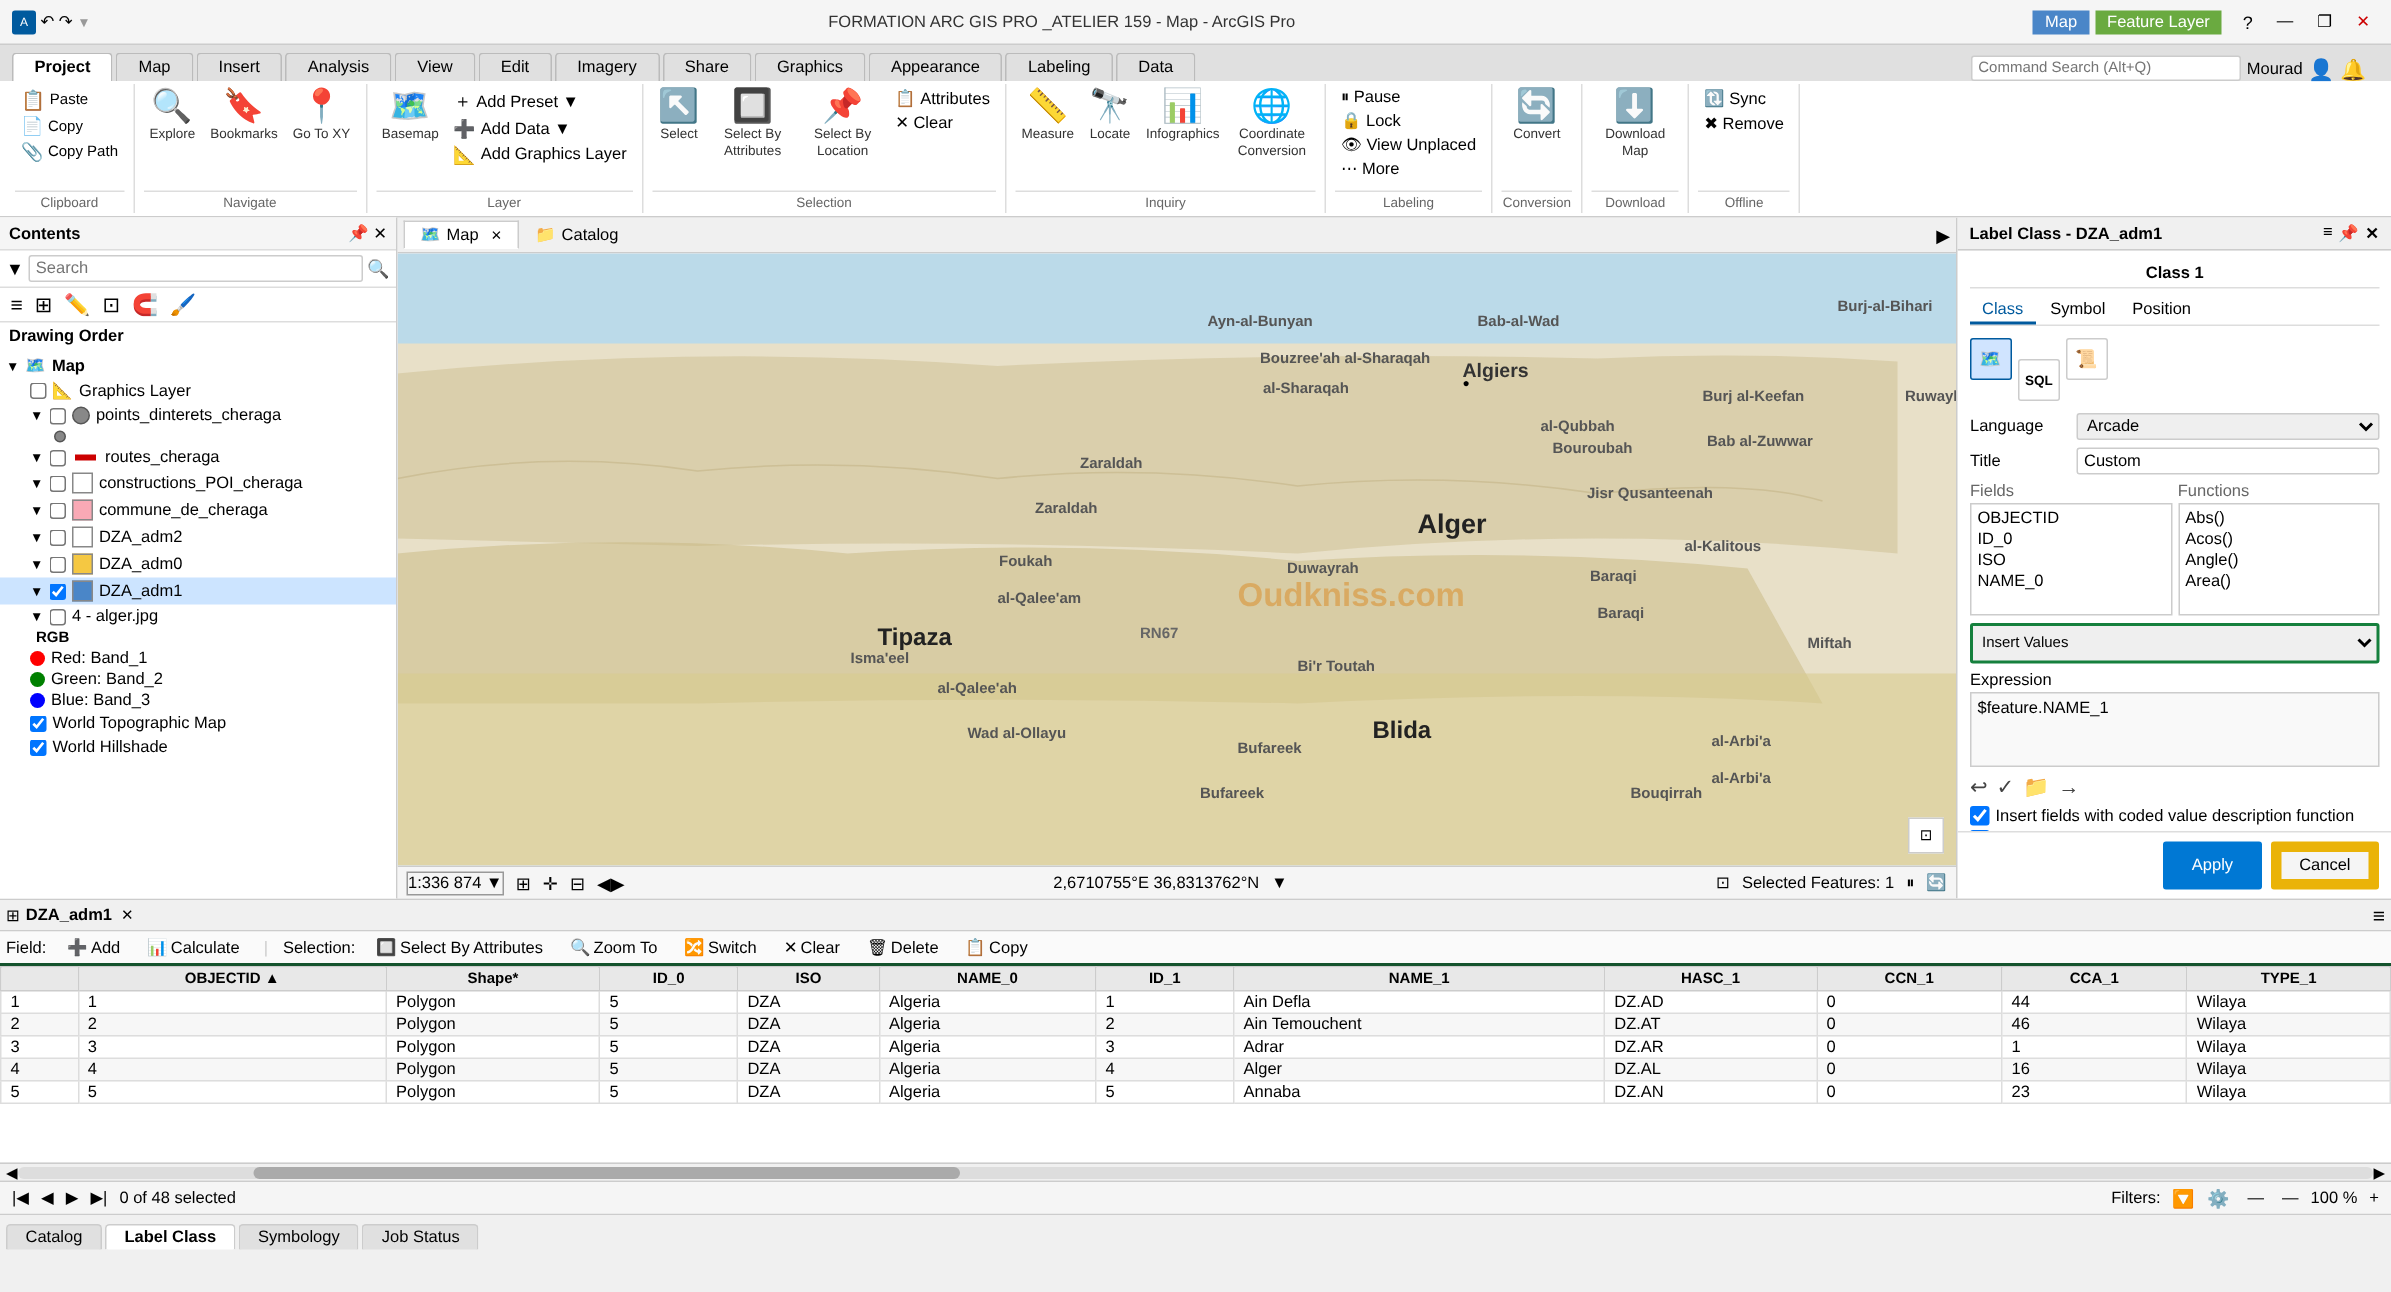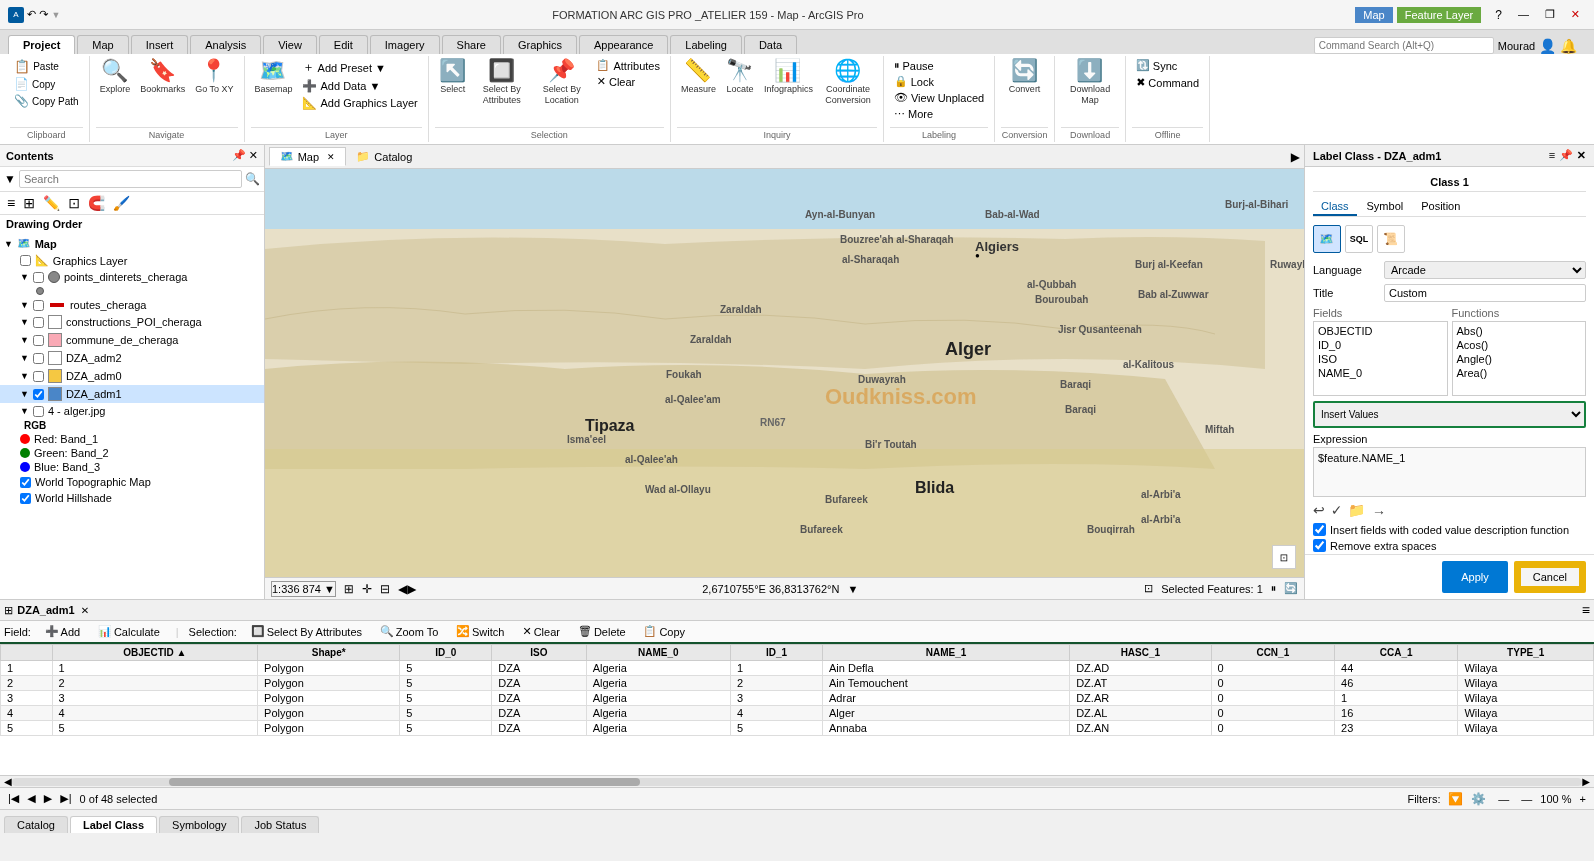--- a/index.html
+++ b/index.html
@@ -720,21 +720,21 @@
 
     <div class="ribbon-group">
       <div class="ribbon-items">
         <div style="display:flex;flex-direction:column;gap:2px;">
           <div class="ribbon-btn-small">
               <span>🔃</span>
               <span>Sync</span>
             </div>
           <div class="ribbon-btn-small">
               <span>✖</span>
-              <span>Command</span>
+              <span>Remove</span>
             </div>
         </div>
       </div>
       <div class="ribbon-group-label">Offline</div>
     </div>
   </div>
 </div>
 
 <div style="display:flex;height:calc(861px - 30px - 24px - 95px - 210px - 24px - 24px);">
 
@@ -955,21 +955,21 @@
         </div>
         <div class="label-panel-content">
           <div class="lp-class-name">Class 1</div>
           <div class="lp-tabs">
             <div class="lp-tab active">Class</div>
             <div class="lp-tab">Symbol</div>
             <div class="lp-tab">Position</div>
           </div>
           <div class="lp-icons">
             <div class="lp-icon-btn active">🗺️</div>
-            <div class="lp-icon-btn" style="font-size:9px;font-weight:bold;">SQL</div>
+            <div class="lp-icon-btn" style="font-size:9px;font-weight:bold;margin-top:14px;">SQL</div>
             <div class="lp-icon-btn">📜</div>
           </div>
           <div class="lp-row">
             <span class="lp-label">Language</span>
             <select class="lp-select">
               <option>Arcade</option>
             </select>
           </div>
           <div class="lp-row">
             <span class="lp-label">Title</span>

